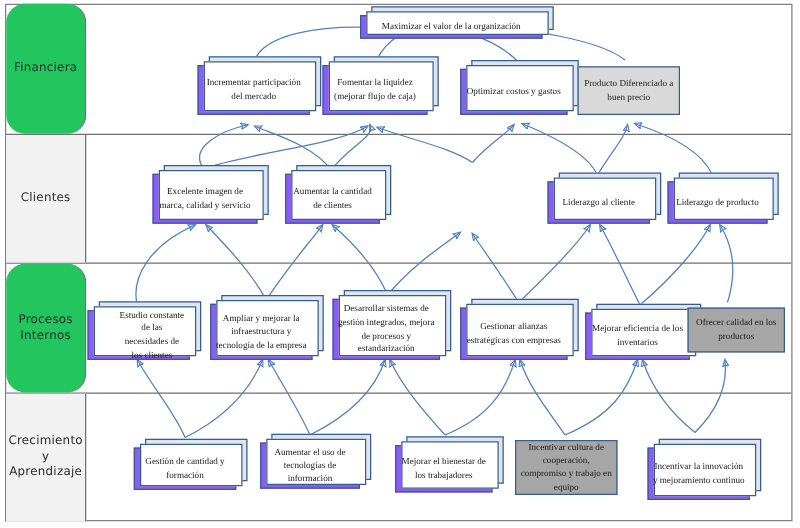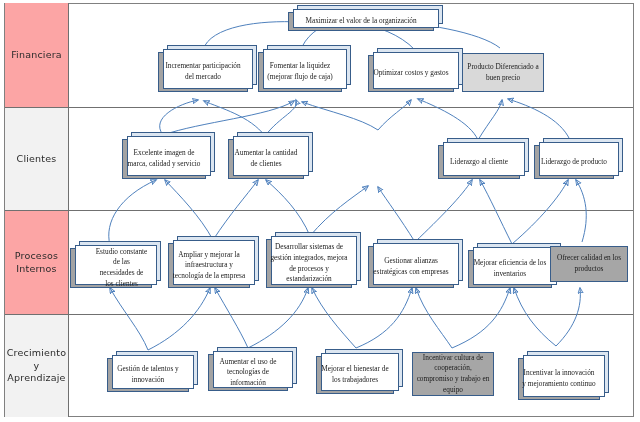--- a/index.html
+++ b/index.html
@@ -27,33 +27,33 @@
     box-sizing:border-box;
     border-right:1px solid #707070;
     display:flex;align-items:center;justify-content:center;
     text-align:center;
     font-family:"DejaVu Sans", sans-serif;
     font-size:9.5px;
     color:#2b2b2b;
     line-height:1.35;
     letter-spacing:.2px;
   }
-  .band.dark .band-label{background:#fca5a5;}
+  .band.dark .band-label{background:#22c55e;border-radius:15px;}
   .band.light .band-label{background:#f2f2f2;}
   .band-body{position:absolute;left:64px;top:0;right:0;height:100%;}
 
   
   #links{position:absolute;left:0;top:0;width:640px;height:422px;pointer-events:none;}
 
   
   .card{
     position:absolute;
     box-sizing:border-box;
     border:1.4px solid #385d8a;
-    background:#a3a3a3;
+    background:#8b5cf6;
     color:#1a1a1a;
     font-family:"Liberation Serif", serif;
     font-size:7.3px;
     line-height:1.45;
     text-align:center;
     display:flex;align-items:center;justify-content:center;
     padding:2px 3px;
     z-index:5;
   }
   .card .txt{display:block;width:100%;}
@@ -190,21 +190,21 @@
     <span class="txt">Gestionar alianzas estratégicas con empresas</span>
   </div>
   <div class="card stack" style="left:468px;top:250px;width:84px;height:38px;">
     <span class="txt">Mejorar eficiencia de los inventarios</span>
   </div>
   <div class="card shade" style="left:550px;top:246px;width:78px;height:36px;">
     <span class="txt">Ofrecer calidad en los productos</span>
   </div>
 
   <div class="card stack" style="left:107px;top:358px;width:82px;height:34px;">
-    <span class="txt">Gestión de talentos y innovación</span>
+    <span class="txt">Gestión de cantidad y formación</span>
   </div>
   <div class="card stack" style="left:208px;top:354px;width:80px;height:37px;">
     <span class="txt">Aumentar el uso de tecnologías de información</span>
   </div>
   <div class="card stack" style="left:316px;top:356px;width:78px;height:38px;justify-content:flex-end;">
     <span class="txt">Mejorar el bienestar de los trabajadores</span>
   </div>
   <div class="card shade" style="left:412px;top:352px;width:82px;height:44px;">
     <span class="txt">Incentivar cultura de cooperación, compromiso y trabajo en equipo</span>
   </div>

